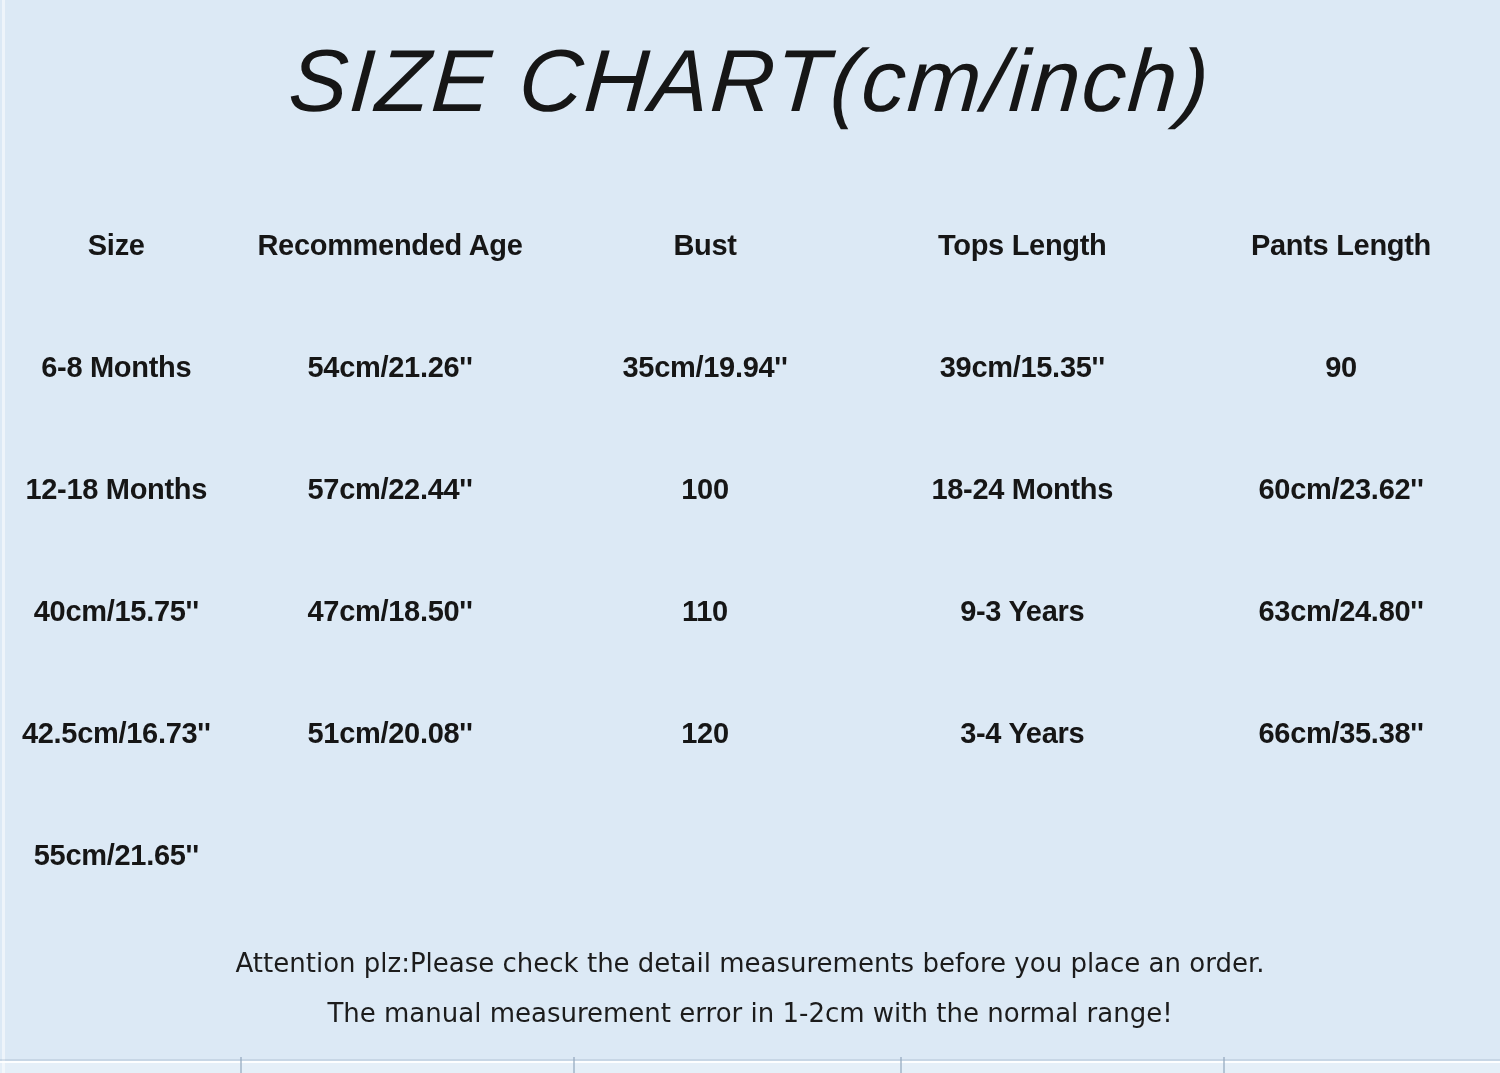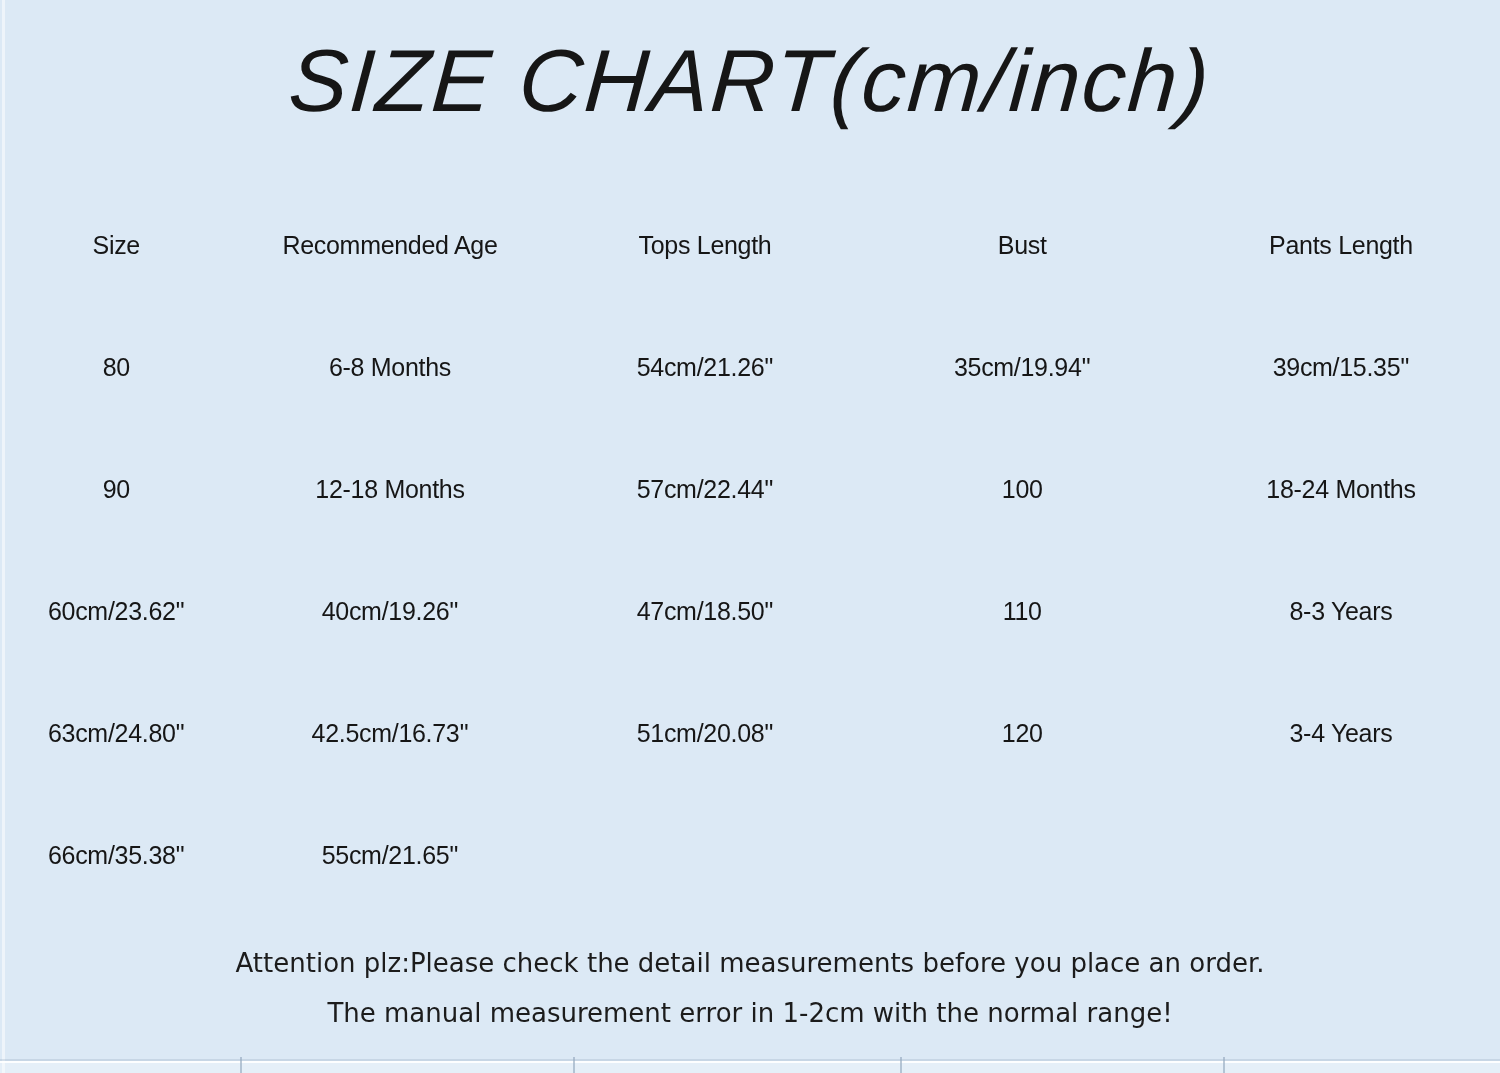--- a/index.html
+++ b/index.html
@@ -33,22 +33,22 @@
     top:184px; left:0;
     width:1500px;
     display:grid;
     grid-template-columns:15.5% 21% 21% 21.3% 21.2%;
     grid-auto-rows:122px;
   }
   .cell{
     display:flex;
     align-items:center;
     justify-content:center;
-    font-weight:normal;
-    font-size:25px;
+    font-weight:bold;
+    font-size:29px;
     letter-spacing:-0.3px;
     white-space:nowrap;
   }
 
   .note{
     position:absolute;
     top:938px; left:0; width:100%;
     text-align:center;
     font-family:"DejaVu Sans", sans-serif;
     font-size:26px;
@@ -87,42 +87,41 @@
 <body>
 
 <div class="sheet">
 
   <div class="title">SIZE CHART(cm/inch)</div>
 
   <div class="size-table">
 
     <div class="cell">Size</div>
     <div class="cell">Recommended Age</div>
+    <div class="cell">Bust</div>
     <div class="cell">Tops Length</div>
-    <div class="cell">Bust</div>
     <div class="cell">Pants Length</div>
 
-    <div class="cell">80</div>
     <div class="cell">6-8 Months</div>
     <div class="cell">54cm/21.26''</div>
     <div class="cell">35cm/19.94''</div>
     <div class="cell">39cm/15.35''</div>
 
     <div class="cell">90</div>
     <div class="cell">12-18 Months</div>
     <div class="cell">57cm/22.44''</div>
 
     <div class="cell">100</div>
     <div class="cell">18-24 Months</div>
     <div class="cell">60cm/23.62''</div>
-    <div class="cell">40cm/19.26''</div>
+    <div class="cell">40cm/15.75''</div>
     <div class="cell">47cm/18.50''</div>
 
     <div class="cell">110</div>
-    <div class="cell">8-3 Years</div>
+    <div class="cell">9-3 Years</div>
     <div class="cell">63cm/24.80''</div>
     <div class="cell">42.5cm/16.73''</div>
     <div class="cell">51cm/20.08''</div>
 
     <div class="cell">120</div>
     <div class="cell">3-4 Years</div>
     <div class="cell">66cm/35.38''</div>
     <div class="cell">55cm/21.65''</div>
   </div>
 

